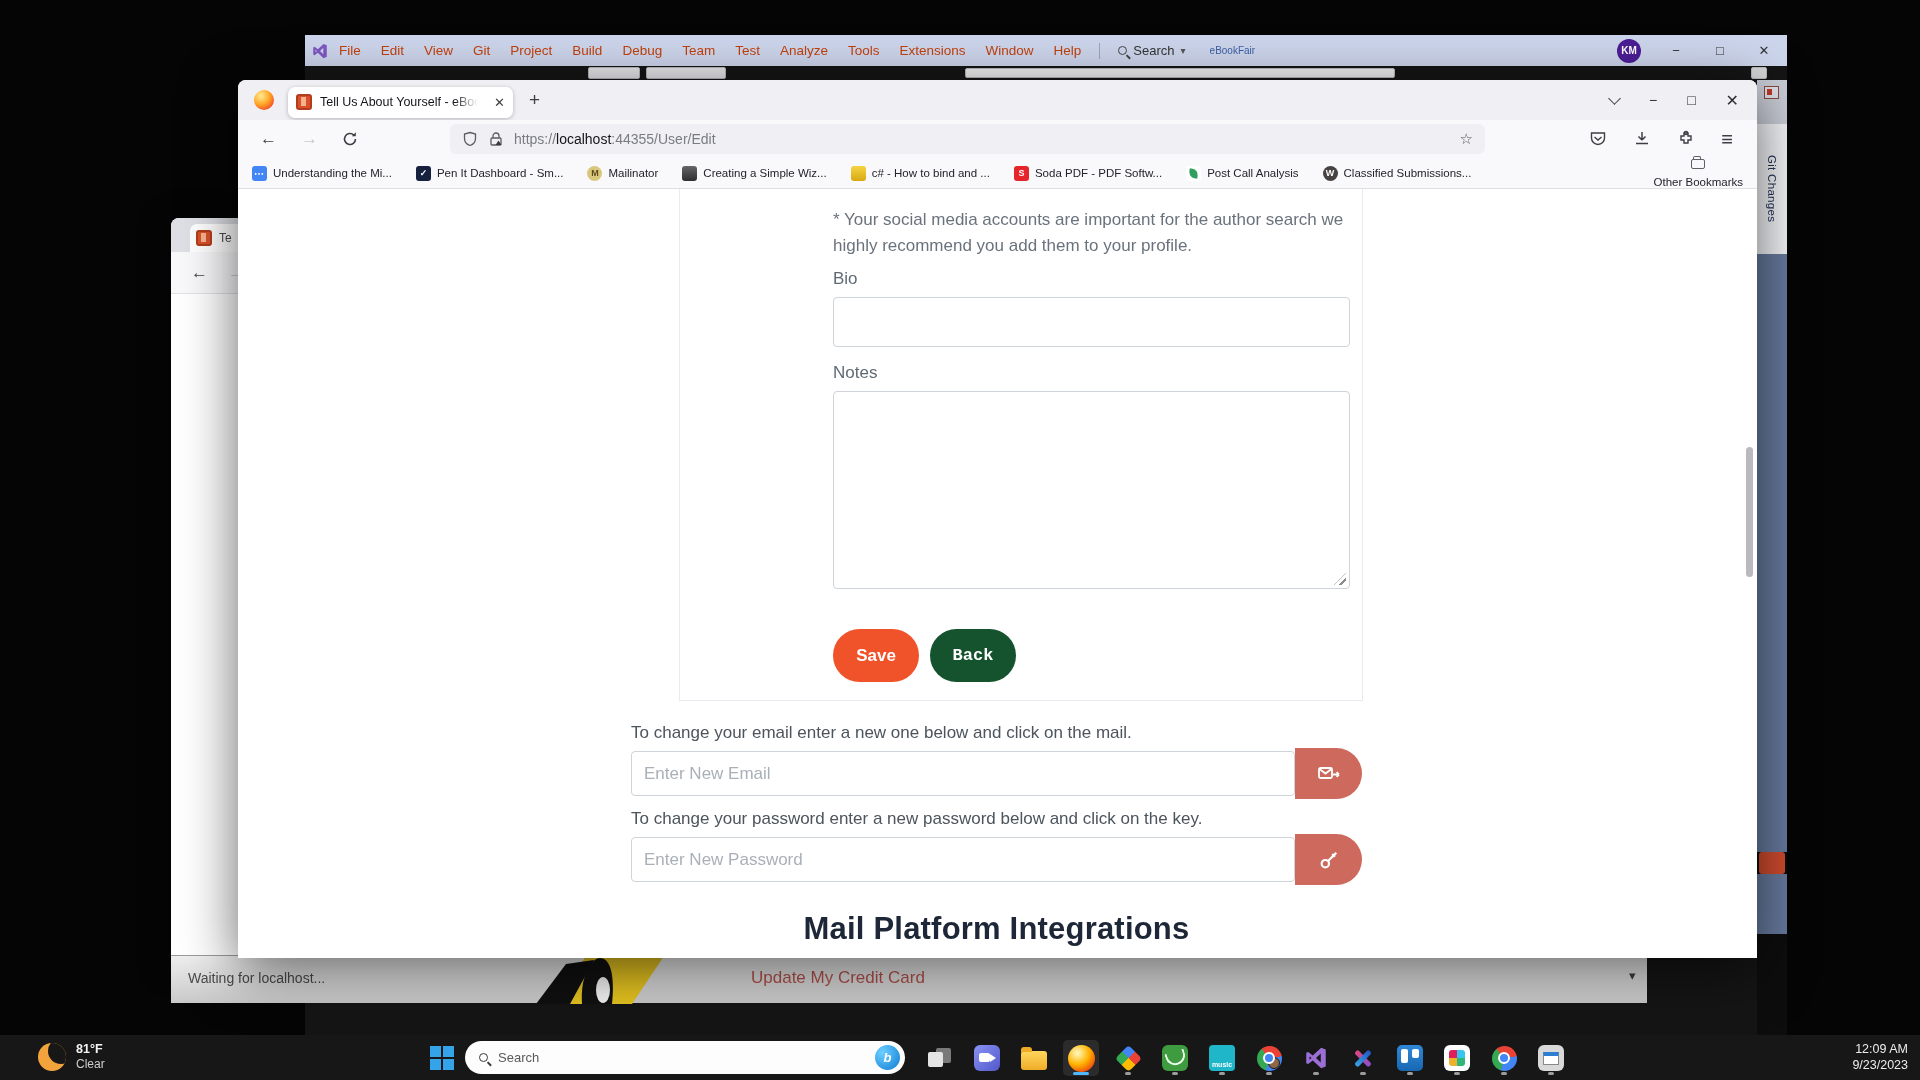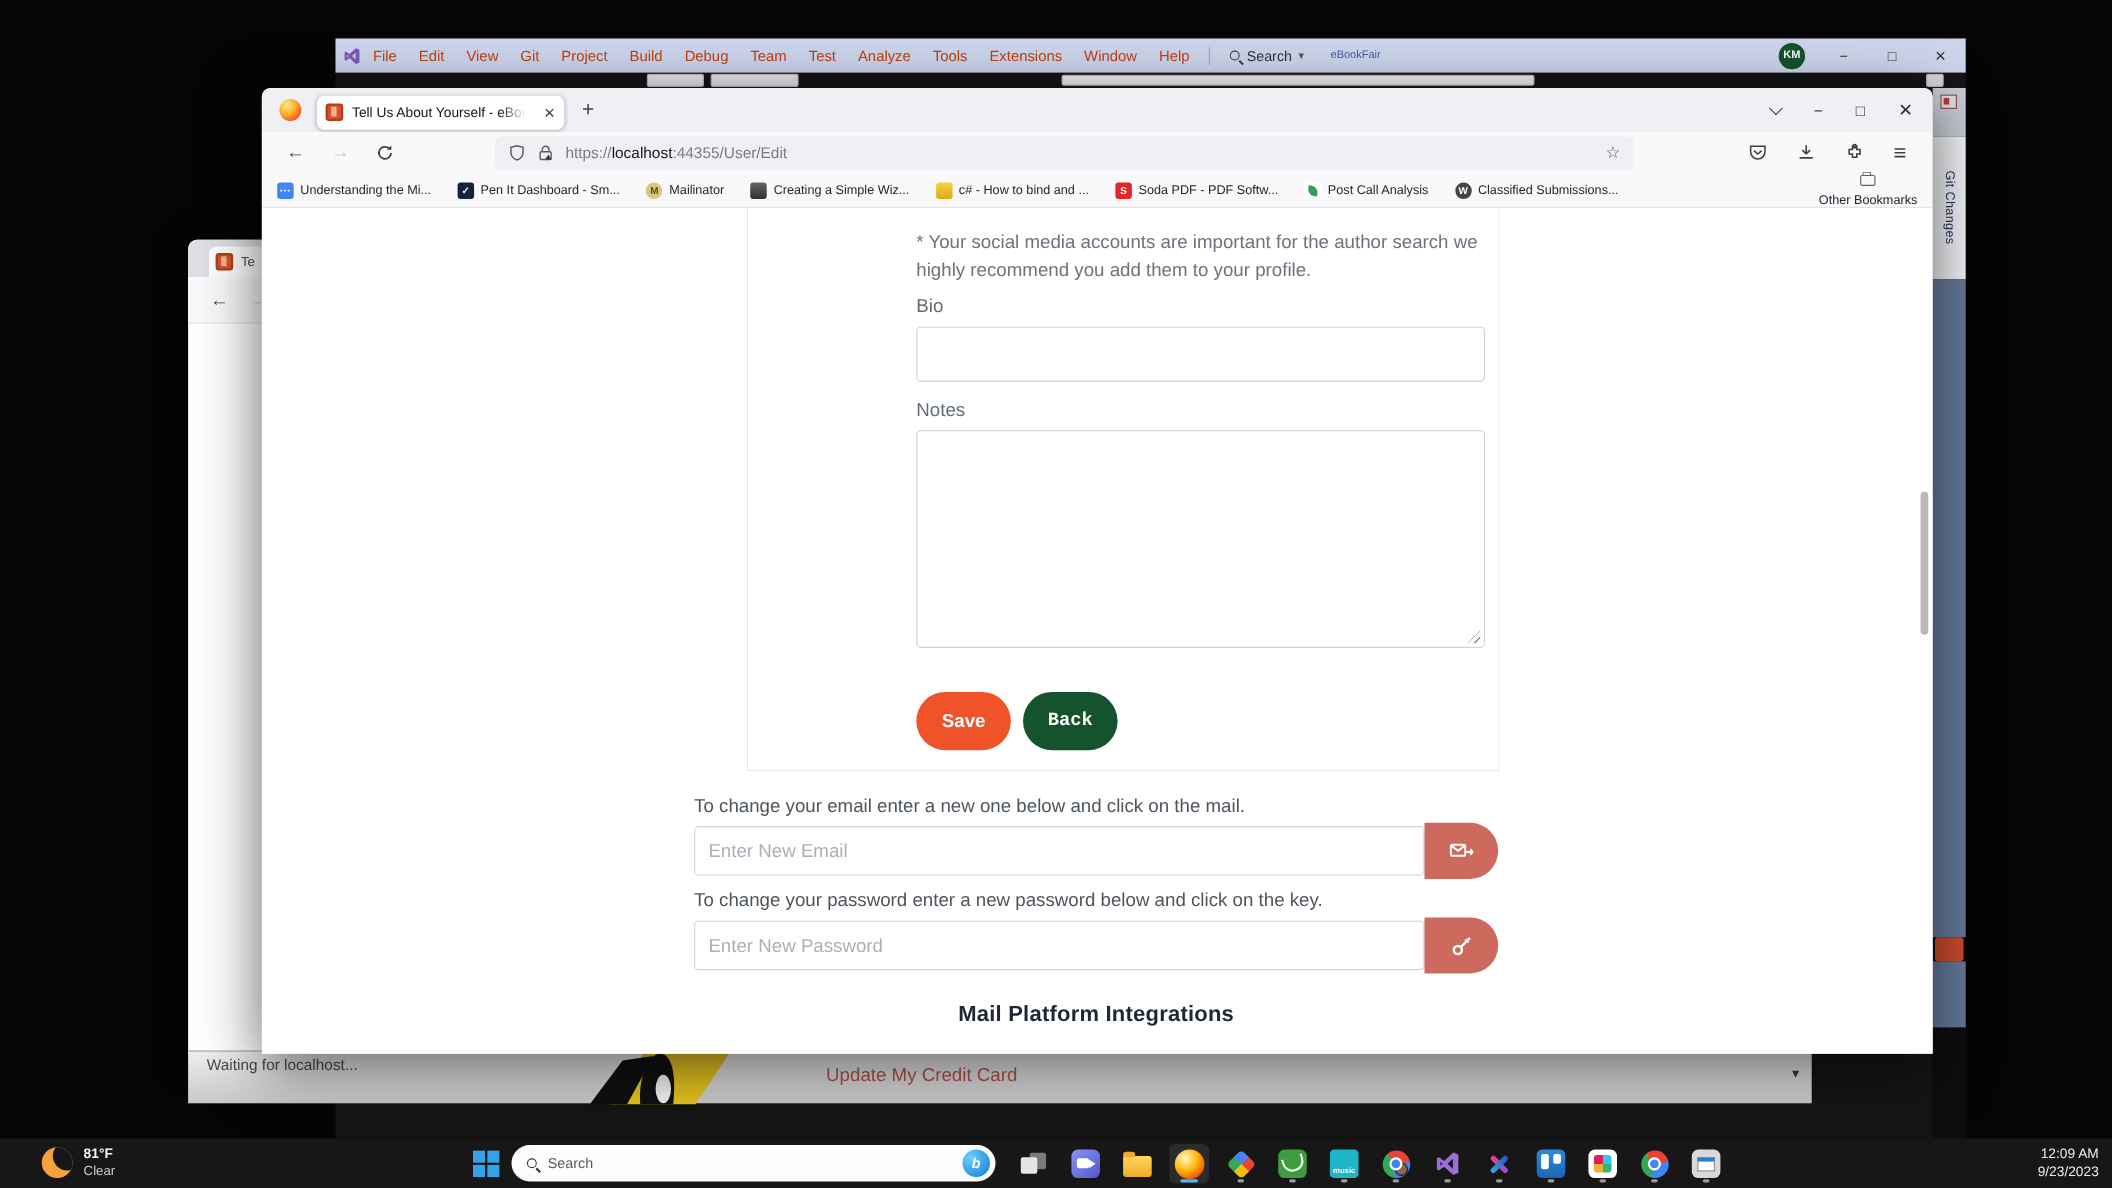--- a/index.html
+++ b/index.html
@@ -13,21 +13,21 @@
   
   #vs-window { left:305px; top:35px; width:1482px; height:1000px; background:#151515; }
   #vs-titlebar { left:0; top:0; width:100%; height:31px; background:#cdd5ec; display:flex; align-items:center; padding:0 6px; }
   .vs-menu-item { font-size:13.5px; color:#c2410c; padding:0 10px; line-height:31px; cursor:default; }
   .vs-sep { width:1px; height:16px; background:#9aa4bd; margin:0 8px; }
   .vs-search { display:flex; align-items:center; gap:6px; padding:0 10px; font-size:13px; color:#333; }
   .mag { width:9px; height:9px; border:1.5px solid #444; border-radius:50%; position:relative; }
   .mag::after { content:""; position:absolute; width:5px; height:1.5px; background:#444; transform:rotate(45deg); left:7px; top:9px; }
   .vs-project { font-size:10px; color:#3c5fa4; padding:0 14px; }
   .vs-right { margin-left:auto; display:flex; align-items:center; gap:26px; padding-right:8px; }
-  .vs-avatar { width:24px; height:24px; border-radius:50%; background:#14532d; color:#fff; font-size:10px; font-weight:bold; display:flex; align-items:center; justify-content:center; }
+  .vs-avatar { width:24px; height:24px; border-radius:50%; background:#4c1d95; color:#fff; font-size:10px; font-weight:bold; display:flex; align-items:center; justify-content:center; }
   .vs-ctl { font-size:13px; color:#333; width:18px; text-align:center; }
   #vs-toolbar-band { left:0; top:31px; width:100%; height:14px; }
   .vs-frag { position:absolute; background:#e9e9ec; border:1px solid #b9b9c0; border-radius:2px; }
 
   
   #vs-strip { left:1757px; top:80px; width:30px; height:955px; background:#0d0d0d; }
   .strip-top { left:0; top:0; width:30px; height:44px; background:#c9cdd6; }
   .strip-ico { left:7px; top:6px; width:15px; height:13px; background:#dfe3ea; border:1px solid #8b4a3e; }
   .strip-ico::after { content:""; position:absolute; left:2px; top:2px; width:5px; height:6px; background:#c0392b; }
   .git-tab { left:0; top:44px; width:30px; height:130px; background:#f3f4f7; display:flex; align-items:center; justify-content:center; }
@@ -39,21 +39,21 @@
   
   #bg-window { left:171px; top:218px; width:100px; height:740px; background:#fff; border-radius:8px 0 0 0; box-shadow:0 6px 30px rgba(0,0,0,.5); }
   .bgw-tabbar { left:0; top:0; width:100%; height:34px; background:#dfe0e5; border-radius:8px 0 0 0; }
   .bgw-tab { left:19px; top:6px; width:90px; height:28px; background:#fff; border-radius:7px 7px 0 0; display:flex; align-items:center; gap:7px; padding:0 6px; }
   .bgw-nav { left:0; top:34px; width:100%; height:42px; background:#f9f9fb; border-bottom:1px solid #e1e1e6; display:flex; align-items:center; gap:20px; padding-left:20px; }
   .nav-glyph { font-size:17px; color:#3e3e43; }
   .nav-glyph.dis { color:#c2c2c8; }
 
   
   #bottom-strip { left:171px; top:955px; width:1476px; height:48px; background:linear-gradient(#efefef,#c9c9c9); border-top:1px solid #9b9b9b; }
-  .loading-text { left:17px; top:4px; font-size:14px; color:#4a4a4a; }
+  .loading-text { left:17px; top:14px; font-size:14px; color:#4a4a4a; }
   .credit-link { left:580px; top:12px; font-size:17px; color:#b2514a; }
   .strip-caret { left:1458px; top:12px; font-size:13px; color:#3c3c3c; }
   .penguin { left:365px; top:-6px; }
 
   
   #ffx { left:238px; top:80px; width:1519px; height:878px; background:#fff; border-radius:8px 8px 0 0; overflow:hidden; box-shadow:0 12px 55px rgba(0,0,0,.6); }
   #tabstrip { left:0; top:0; width:100%; height:40px; background:#f0f0f4; display:flex; align-items:center; }
   .ffview { width:20px; height:20px; border-radius:50%; margin:0 14px 0 16px;
             background:radial-gradient(circle at 35% 30%, #ffe082 8%, #ffa724 45%, #f3572a 75%, #8f2c92 100%); }
   .tab { width:225px; height:31px; margin-top:4px; background:#fff; border-radius:7px; box-shadow:0 1px 4px rgba(0,0,0,.25);
@@ -110,21 +110,21 @@
   .btn-save { left:595px; top:440px; width:86px; background:#f0532a; }
   .btn-back { left:692px; top:440px; width:86px; background:#14532d;font-family:Liberation Mono, monospace; }
   .instr { font-size:17px; color:#4c545c; }
   .instr-email { left:393px; top:534px; }
   .email-input { left:393px; top:562px; width:664px; height:45px; }
   .pill-btn { width:67px; height:51px; background:#cd6a5d; border:none; border-radius:0 26px 26px 0; display:flex; align-items:center; justify-content:center; }
   .email-btn { left:1057px; top:559px; }
   .instr-pwd { left:393px; top:620px; }
   .pwd-input { left:393px; top:648px; width:664px; height:45px; }
   .pwd-btn { left:1057px; top:645px; }
-  .integrations { left:393px; top:722px; width:731px; text-align:center; font-size:20px; font-weight:bold; color:#1e2737; letter-spacing:.2px; }
+  .integrations { left:393px; top:722px; width:731px; text-align:center; font-size:31px; font-weight:bold; color:#1e2737; letter-spacing:.2px; }
   .scroll-thumb { left:1508px; top:258px; width:7px; height:130px; background:#b9b9be; border-radius:4px; }
 
   
   #taskbar { left:0; top:1035px; width:1920px; height:45px; background:#171717; }
   .weather { left:38px; top:6px; display:flex; align-items:center; gap:10px; }
   .moon { width:28px; height:28px; border-radius:50%; background:#f2a33c; position:relative; overflow:hidden; }
   .moon::after { content:""; position:absolute; left:10px; top:-5px; width:26px; height:26px; border-radius:50%; background:#171717; }
   .wx-temp { font-size:12.5px; color:#f2f2f2; font-weight:bold; line-height:16px; }
   .wx-cond { font-size:12px; color:#cfcfcf; line-height:15px; }
   .tb-slot { position:absolute; top:5px; width:36px; height:36px; display:flex; align-items:center; justify-content:center; border-radius:5px; }

